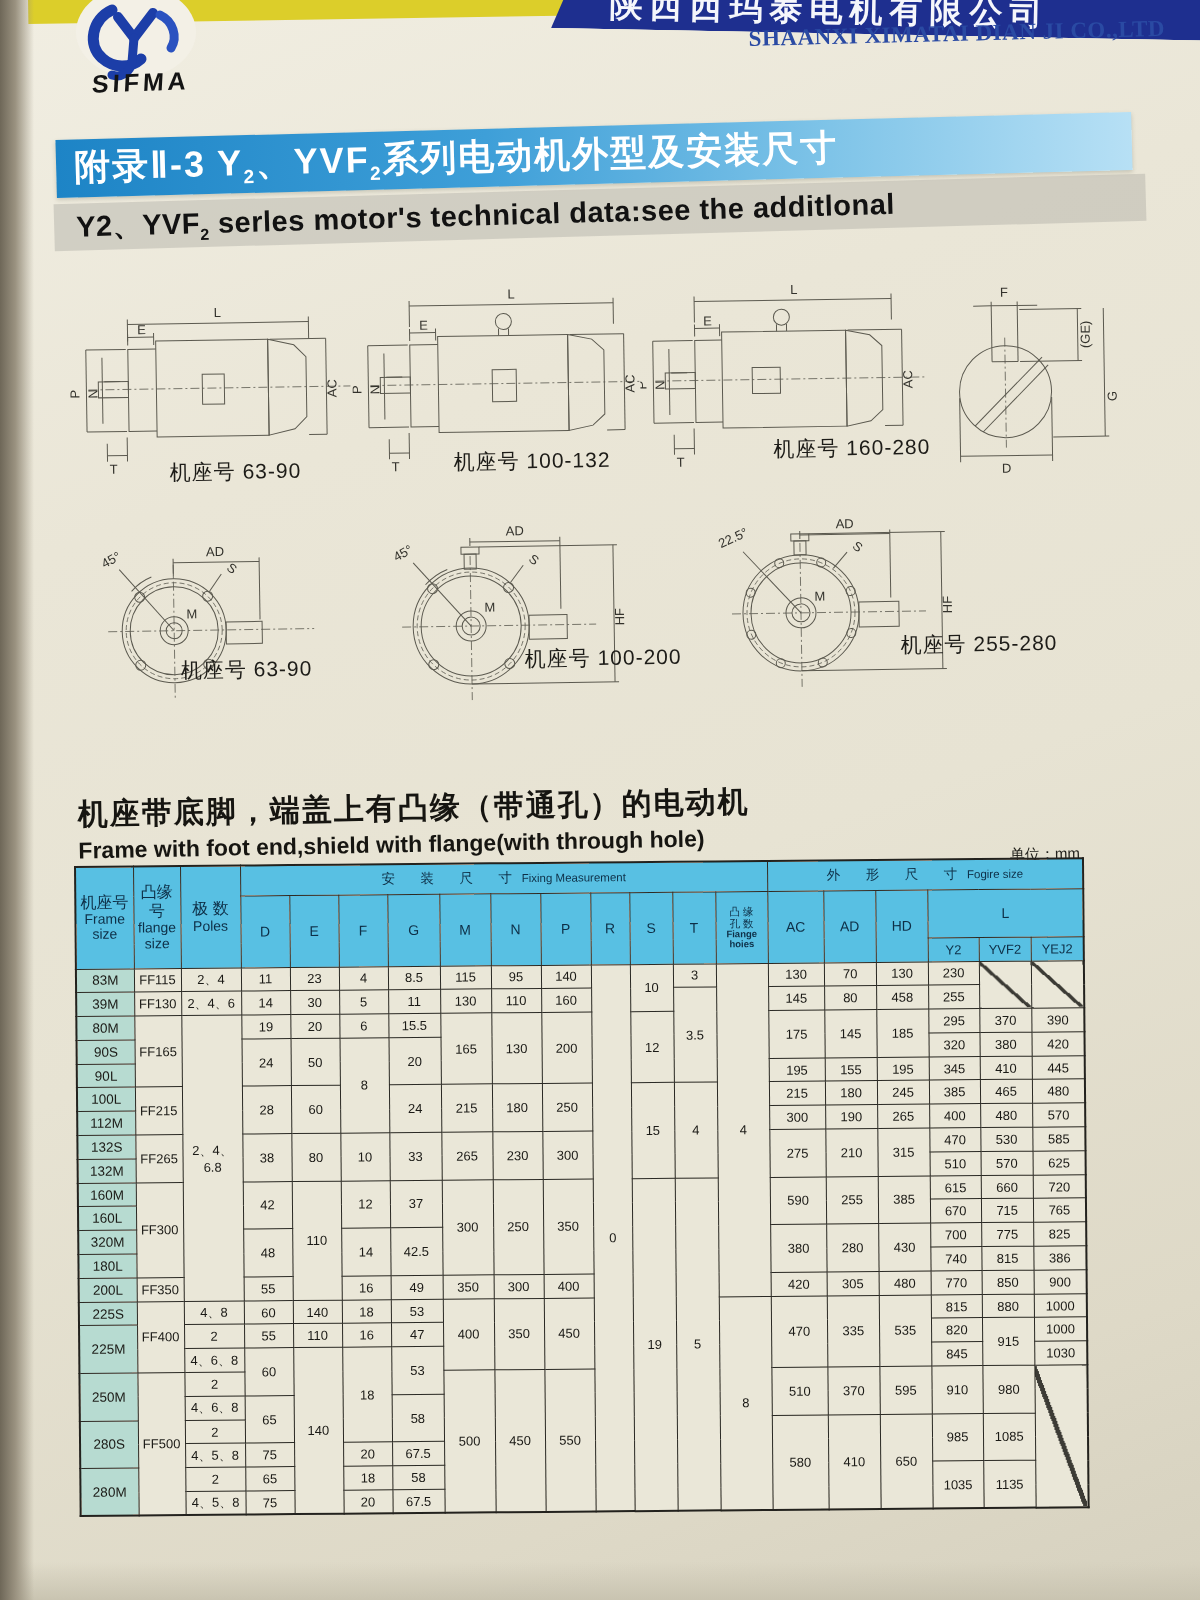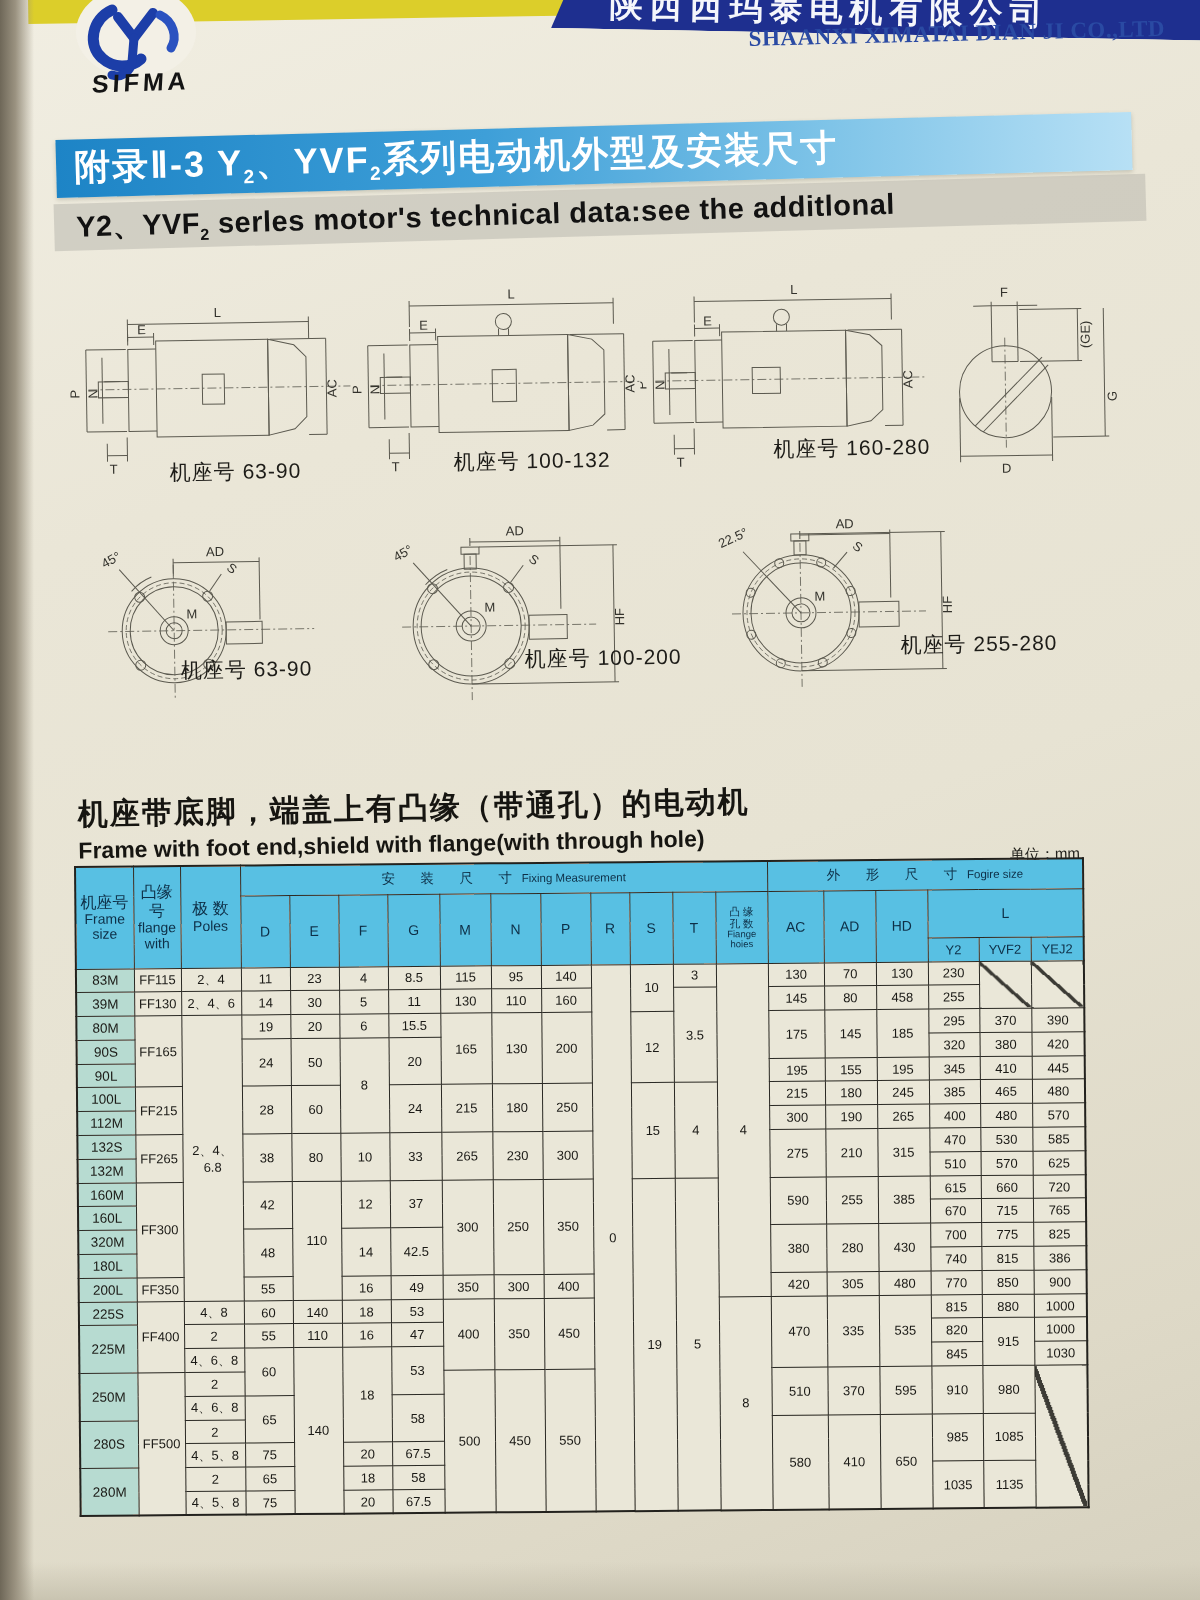--- a/index.html
+++ b/index.html
@@ -63,21 +63,21 @@
   .dt thead tr.h2{height:48px;}
   .dt thead tr.h3{height:24px;}
   .dt tbody tr{height:23.8px;}
   .dt th{background:#58c0e3;font-weight:normal;color:#0e2f47;}
   .dt th .cn{font-size:16px;display:block;line-height:1.15;}
   .dt th .en{font-size:14px;display:block;line-height:1.1;}
   .dt th.inline .cn{display:inline;font-size:13.5px;letter-spacing:6px;}
   .dt th.inline .en{display:inline;font-size:11.5px;letter-spacing:0;}
   .dt th.dim{font-size:14px;}
   .dt th.holes .cn{font-size:10.5px;}
-  .dt th.holes .en{font-size:9.5px;}
+  .dt th.holes .en{font-size:9.5px;font-weight:bold;}
   .dt td.fc{background:#b7dbd1;font-size:13.5px;}
   .dt td.slash{color:transparent;background-image:
     linear-gradient(to top right,rgba(0,0,0,0) 46.5%,#3c3b35 46.5%,#3c3b35 51.5%,rgba(0,0,0,0) 51.5%);}
 </style>
 </head>
 <body>
 
 <div class="page">
 
   <div class="band-yellow"></div>
@@ -362,21 +362,21 @@
           <col style="width:53px">
     </colgroup>
     <thead>
       <tr class="h1">
         <th rowspan="3">
               <span class="cn">机座号</span>
               <span class="en">Frame size</span>
             </th>
         <th rowspan="3">
               <span class="cn">凸缘号</span>
-              <span class="en">flange with</span>
+              <span class="en">flange size</span>
             </th>
         <th rowspan="3">
               <span class="cn">极 数</span>
               <span class="en">Poles</span>
             </th>
         <th colspan="11" class="inline"><span class="cn">安　装　尺　寸</span> <span class="en">Fixing Measurement</span></th>
         <th colspan="6" class="inline"><span class="cn">外　形　尺　寸</span> <span class="en">Fogire size</span></th>
       </tr>
       <tr class="h2">
         <th rowspan="2" class="dim">D</th>

